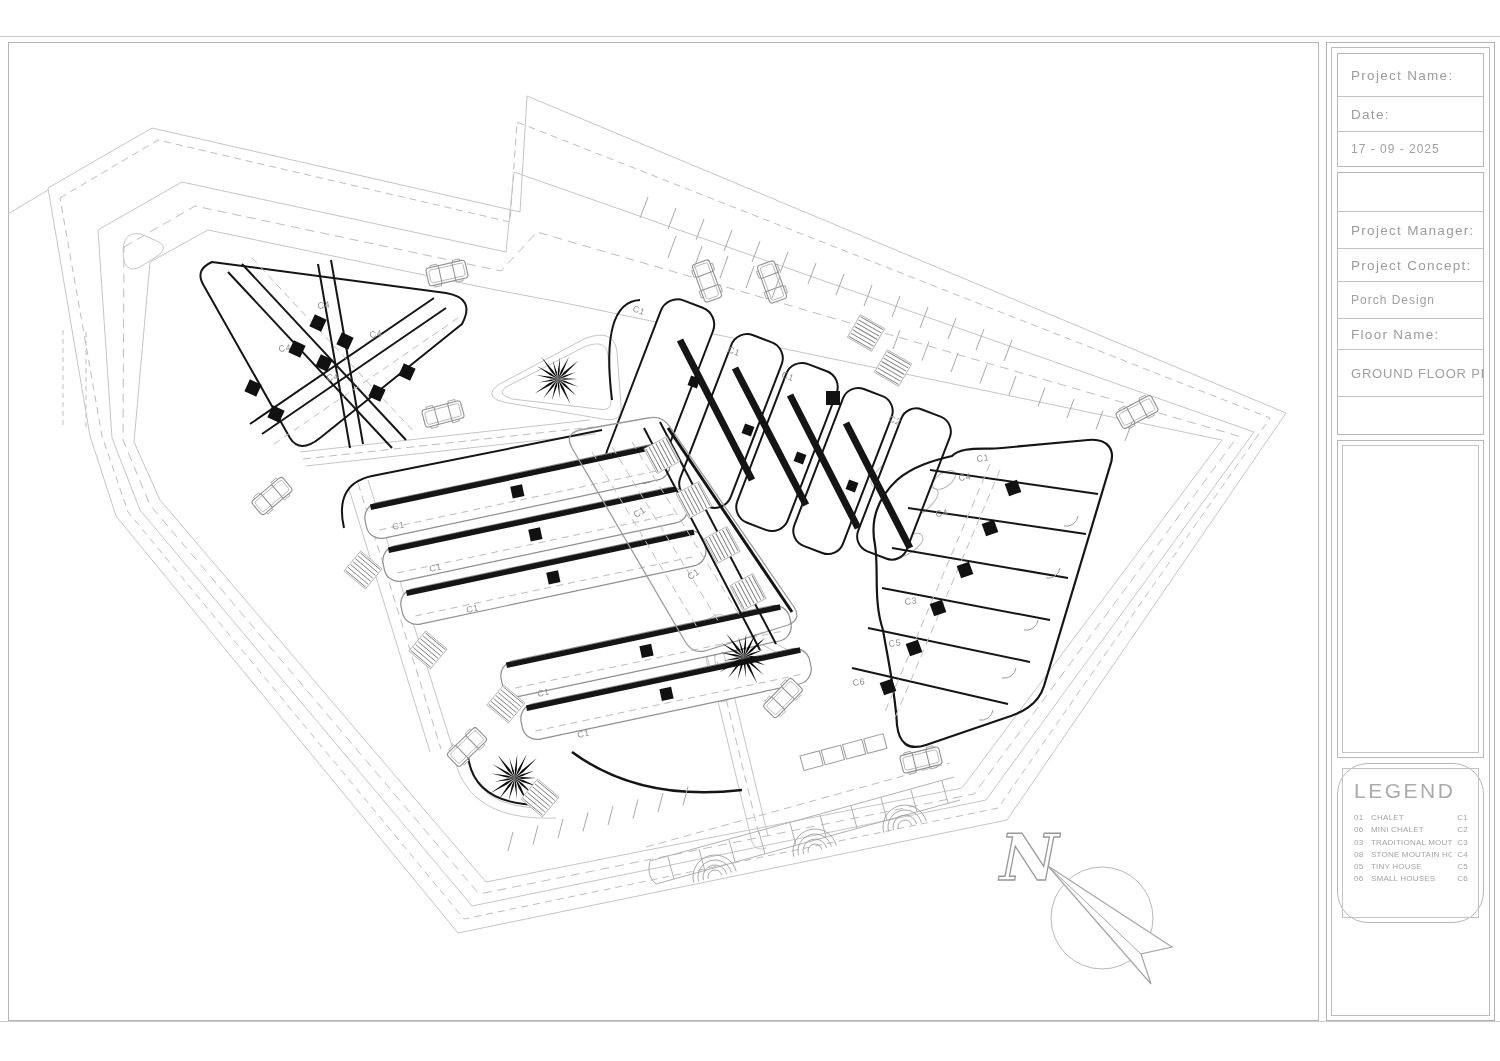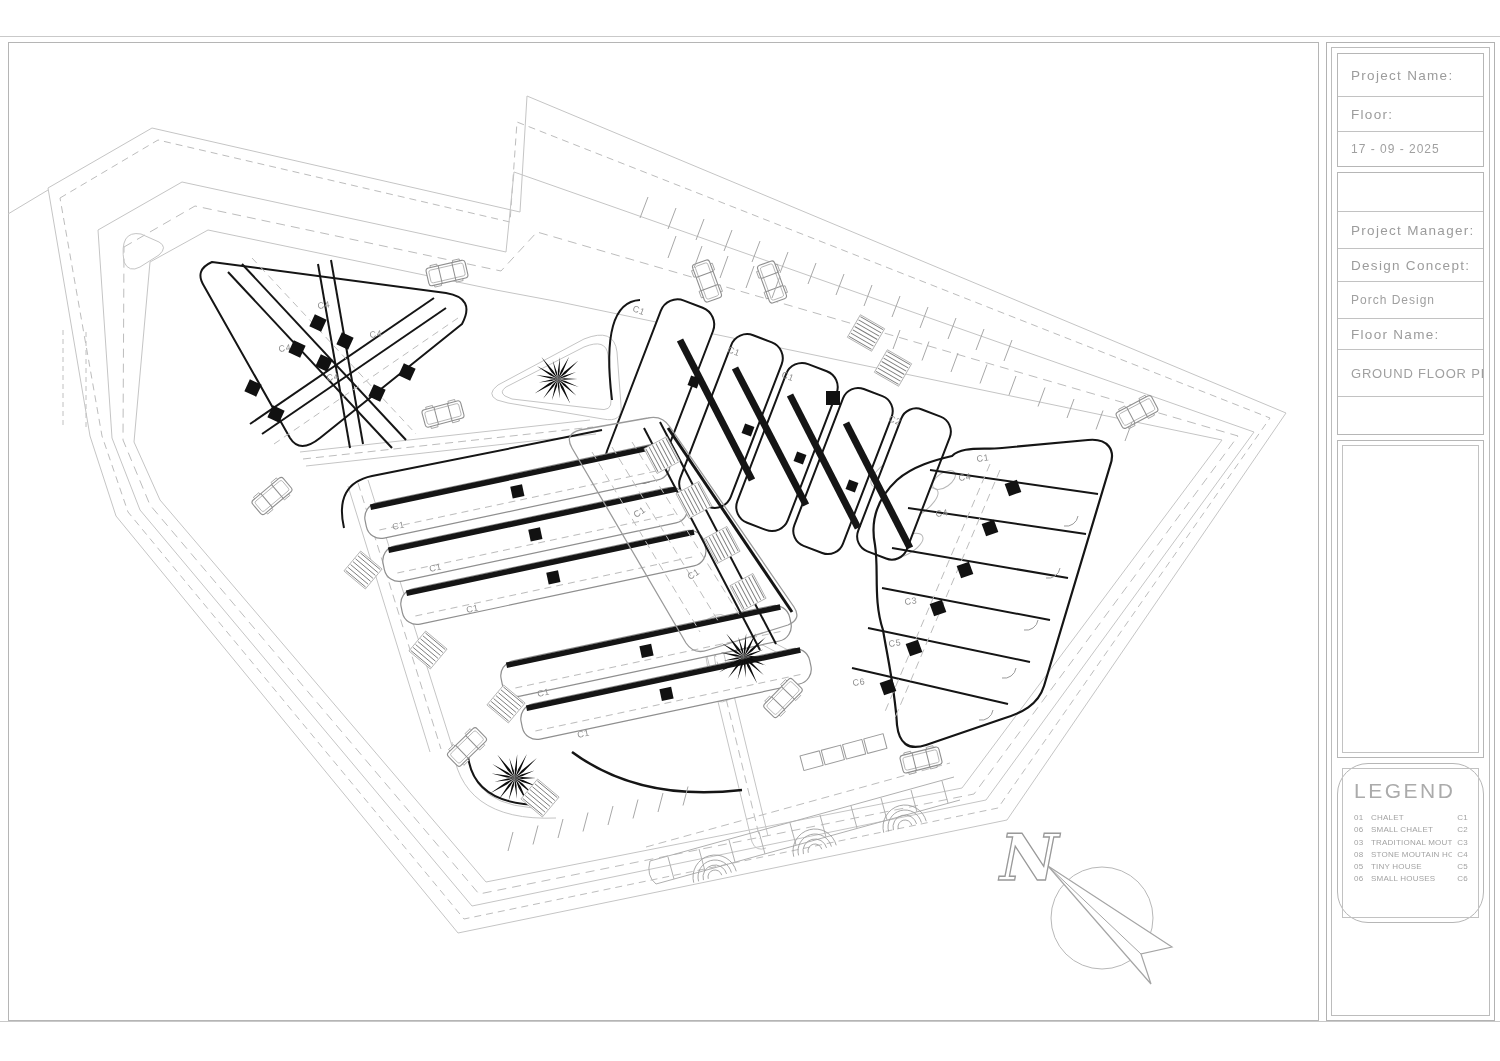--- a/index.html
+++ b/index.html
@@ -510,47 +510,47 @@
     <path d="M 1048 866 L 1172 947 L 1141 954 L 1151 984 Z" fill="#fff" stroke="#a5a5a5" stroke-width="1.2"></path>
     <line x1="1048" y1="866" x2="1141" y2="954" stroke="#a5a5a5" stroke-width="1"></line>
     <text x="1000" y="880" font-family="DejaVu Serif, serif" font-style="italic" font-weight="bold" font-size="64" fill="#ffffff" stroke="#999999" stroke-width="1.3">N</text>
   </g>
 </svg>
 
 <div class="tb">
   <div class="tb-inner">
     <div class="tb-sec">
       <div class="tb-row lbl r43">Project Name:</div>
-      <div class="tb-row lbl r35">Floor:</div>
+      <div class="tb-row lbl r35">Date:</div>
       <div class="tb-row val r34">17 - 09 - 2025</div>
     </div>
     <div class="tb-sec">
       <div class="tb-row r39"></div>
       <div class="tb-row lbl r37">Project Manager:</div>
-      <div class="tb-row lbl r33">Design Concept:</div>
+      <div class="tb-row lbl r33">Project Concept:</div>
       <div class="tb-row val r37">Porch Design</div>
       <div class="tb-row lbl r31">Floor Name:</div>
       <div class="tb-row valcaps r47">GROUND FLOOR PLAN</div>
       <div class="tb-row r37"></div>
     </div>
     <div class="tb-sec sec3">
       <div class="sec3-inner"></div>
     </div>
     <div class="tb-sec sec4">
       <div class="sec4-inner">
         <div class="legend-title">LEGEND</div>
         <div class="legend-rows" id="legend-rows">
             <div class="legend-row">
               <span class="legend-num">01</span>
               <span class="legend-name">CHALET</span>
               <span class="legend-code">C1</span>
             </div>
             <div class="legend-row">
               <span class="legend-num">06</span>
-              <span class="legend-name">SMALL CHALET</span>
+              <span class="legend-name">MINI CHALET</span>
               <span class="legend-code">C2</span>
             </div>
             <div class="legend-row">
               <span class="legend-num">03</span>
               <span class="legend-name">TRADITIONAL MOUTAIN HOUSE</span>
               <span class="legend-code">C3</span>
             </div>
             <div class="legend-row">
               <span class="legend-num">08</span>
               <span class="legend-name">STONE MOUTAIN HOUSE</span>

